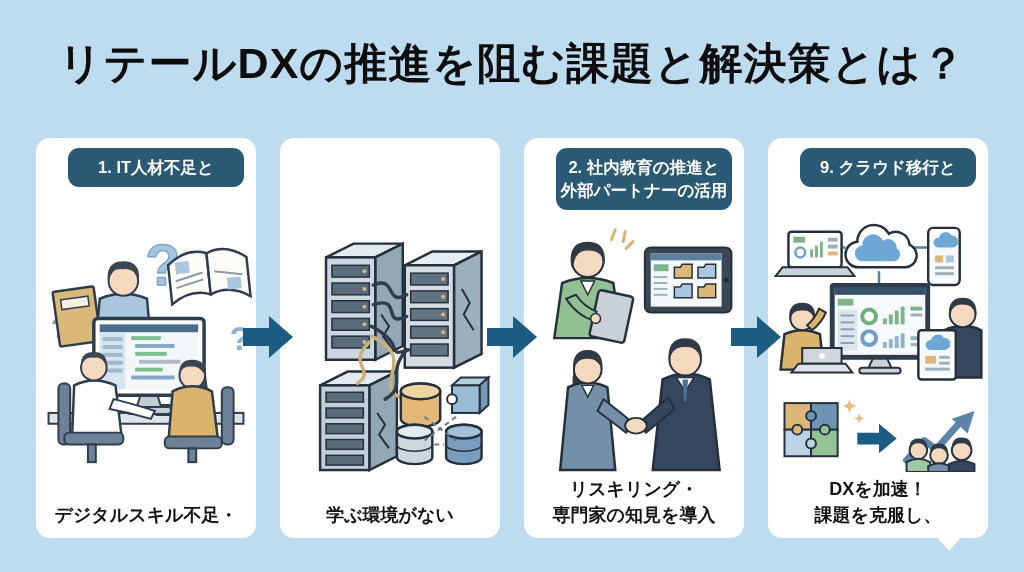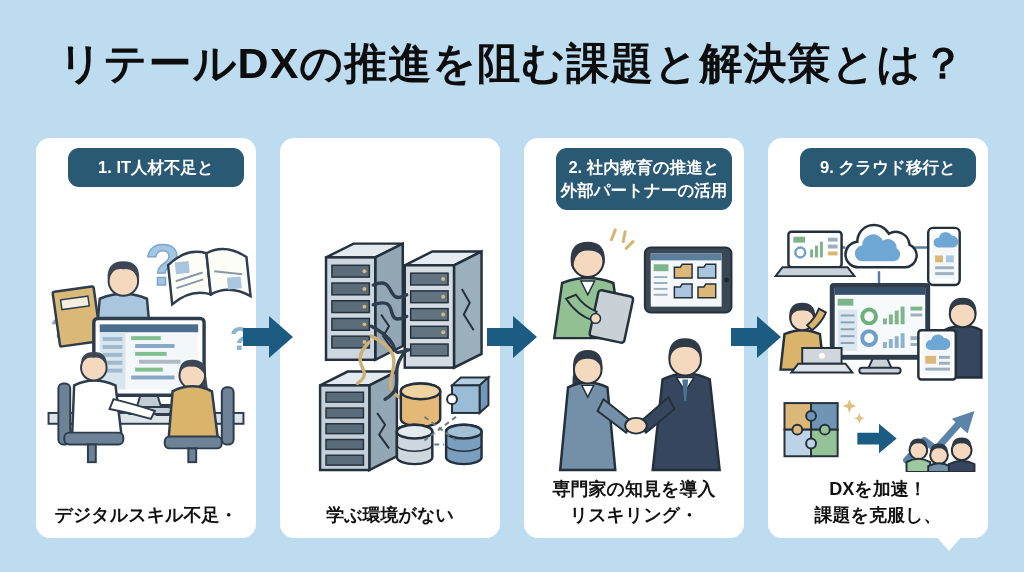--- a/index.html
+++ b/index.html
@@ -291,22 +291,22 @@
           <path d="M148,160 L157,174 L166,160 Z" fill="#ffffff" stroke="#24303c" stroke-width="1.5"></path>
           <path d="M154,162 h6 l-2,22 h-2 Z" fill="#4a7291"></path>
           <circle cx="157" cy="142" r="16" fill="#f5d9be" stroke="#24303c" stroke-width="2"></circle>
           <path d="M140,142 Q139,120 157,120 Q175,120 174,142 Q169,128 157,129 Q145,128 140,142 Z" fill="#2f3a46"></path>
           <path d="M140,180 Q122,196 110,206 L117,216 Q130,206 146,192 Z" fill="#35465e" stroke="#24303c" stroke-width="2"></path>
           <ellipse cx="107" cy="209" rx="11" ry="8" fill="#f5d9be" stroke="#24303c" stroke-width="2"></ellipse>
         </g>
       </svg>
     </div>
     <div class="caption">
+      <span>リスキリング・</span>
       <span>専門家の知見を導入</span>
-      <span>リスキリング・</span>
     </div>
   </section>
 
   <div class="gap">
     <svg class="step-arrow" viewBox="0 0 50 46">
       <polygon points="0,14 26,14 26,2 50,23 26,44 26,32 0,32" fill="#1d5c82"></polygon>
     </svg>
   </div>
 
   <section class="card has-tail">

